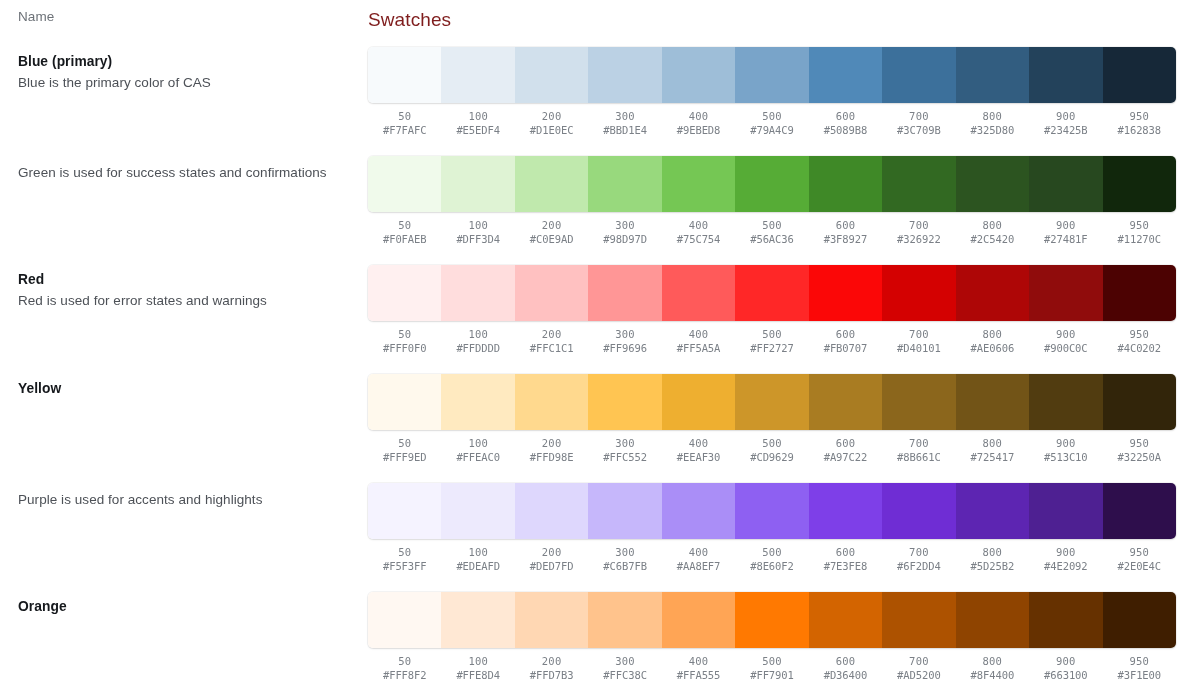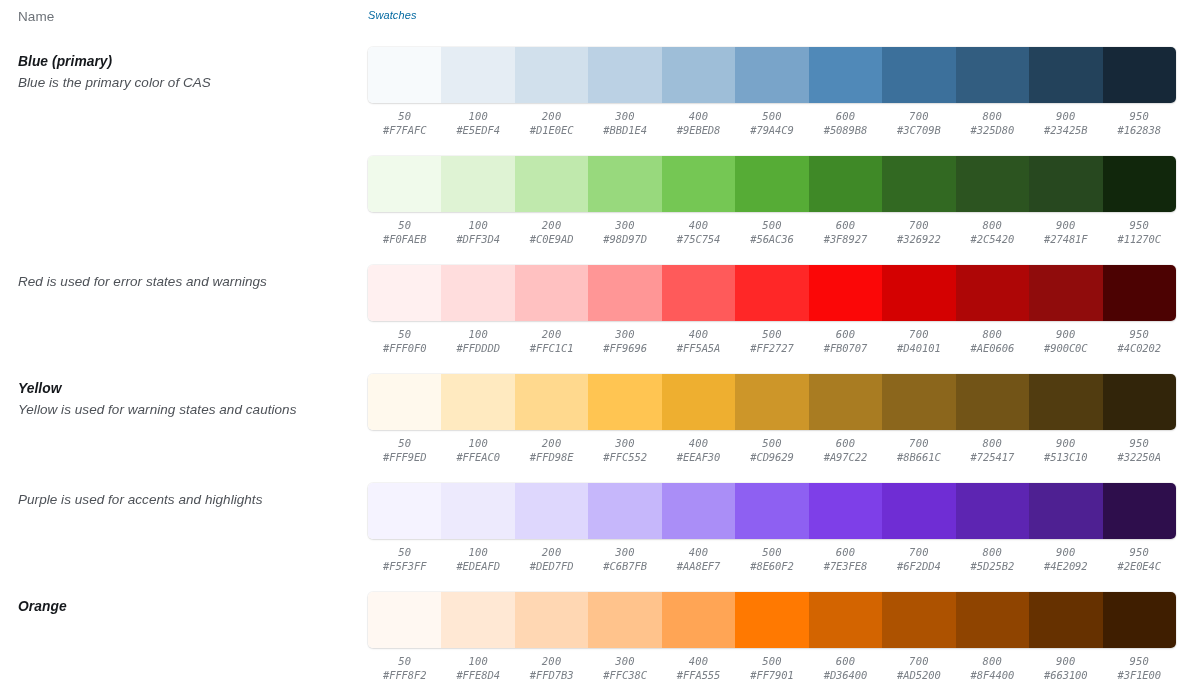--- a/index.html
+++ b/index.html
@@ -33,36 +33,34 @@
   .col-name-header {
     width: 368px;
     padding-left: 18px;
     box-sizing: border-box;
     font-size: 13.5px;
     color: #6d7278;
     letter-spacing: 0.1px;
   }
   .col-swatch-header {
     flex: 1;
-    font-size: 11px;
-    color: #0369a1;
+    font-size: 19px;
+    color: #7f1d1d;
     letter-spacing: 0.1px;
-    font-style: italic;
   }
 
   
   .rows {
     display: block;
   }
   .color-row {
     display: flex;
     align-items: flex-start;
     height: 109px;
     box-sizing: border-box;
-    font-style: italic;
   }
 
   .row-meta {
     width: 368px;
     flex: 0 0 368px;
     padding-left: 18px;
     padding-top: 14px;
     box-sizing: border-box;
   }
   .row-title {
@@ -195,20 +193,21 @@
             </div>
             <div class="swatch-label">
               <span class="swatch-step">950</span>
               <span class="swatch-hex">#162838</span>
             </div>
           </div>
         </div>
       </div>
       <div class="color-row">
         <div class="row-meta">
+          <div class="row-desc">Green is used for success states and confirmations</div>
         </div>
         <div class="row-swatches">
           <div class="swatch-bar">
             <div class="swatch-cell" style="background: rgb(240, 250, 235);"></div>
             <div class="swatch-cell" style="background: rgb(223, 243, 212);"></div>
             <div class="swatch-cell" style="background: rgb(192, 233, 173);"></div>
             <div class="swatch-cell" style="background: rgb(152, 217, 125);"></div>
             <div class="swatch-cell" style="background: rgb(117, 199, 84);"></div>
             <div class="swatch-cell" style="background: rgb(86, 172, 54);"></div>
             <div class="swatch-cell" style="background: rgb(63, 137, 39);"></div>
@@ -260,20 +259,21 @@
             </div>
             <div class="swatch-label">
               <span class="swatch-step">950</span>
               <span class="swatch-hex">#11270C</span>
             </div>
           </div>
         </div>
       </div>
       <div class="color-row">
         <div class="row-meta">
+          <div class="row-title">Red</div>
           <div class="row-desc">Red is used for error states and warnings</div>
         </div>
         <div class="row-swatches">
           <div class="swatch-bar">
             <div class="swatch-cell" style="background: rgb(255, 240, 240);"></div>
             <div class="swatch-cell" style="background: rgb(255, 221, 221);"></div>
             <div class="swatch-cell" style="background: rgb(255, 193, 193);"></div>
             <div class="swatch-cell" style="background: rgb(255, 150, 150);"></div>
             <div class="swatch-cell" style="background: rgb(255, 90, 90);"></div>
             <div class="swatch-cell" style="background: rgb(255, 39, 39);"></div>
@@ -327,21 +327,20 @@
             <div class="swatch-label">
               <span class="swatch-step">950</span>
               <span class="swatch-hex">#4C0202</span>
             </div>
           </div>
         </div>
       </div>
       <div class="color-row">
         <div class="row-meta">
           <div class="row-title">Yellow</div>
-          <div class="row-desc">Yellow is used for warning states and cautions</div>
         </div>
         <div class="row-swatches">
           <div class="swatch-bar">
             <div class="swatch-cell" style="background: rgb(255, 249, 237);"></div>
             <div class="swatch-cell" style="background: rgb(255, 234, 192);"></div>
             <div class="swatch-cell" style="background: rgb(255, 217, 142);"></div>
             <div class="swatch-cell" style="background: rgb(255, 197, 82);"></div>
             <div class="swatch-cell" style="background: rgb(238, 175, 48);"></div>
             <div class="swatch-cell" style="background: rgb(205, 150, 41);"></div>
             <div class="swatch-cell" style="background: rgb(169, 124, 34);"></div>

